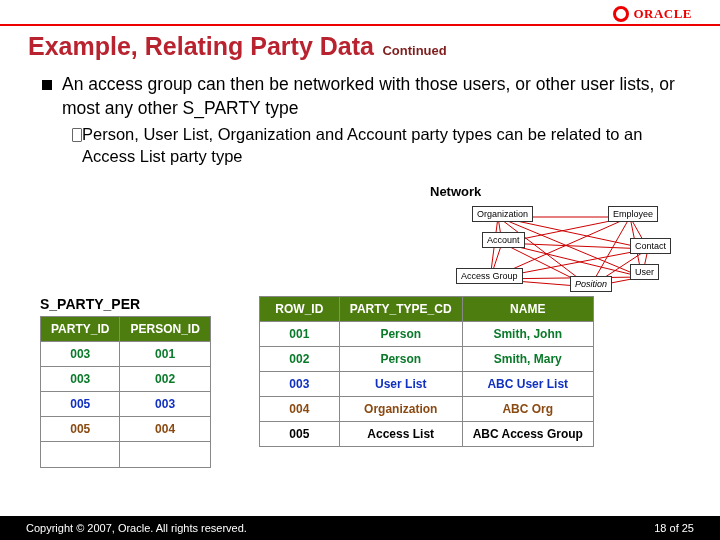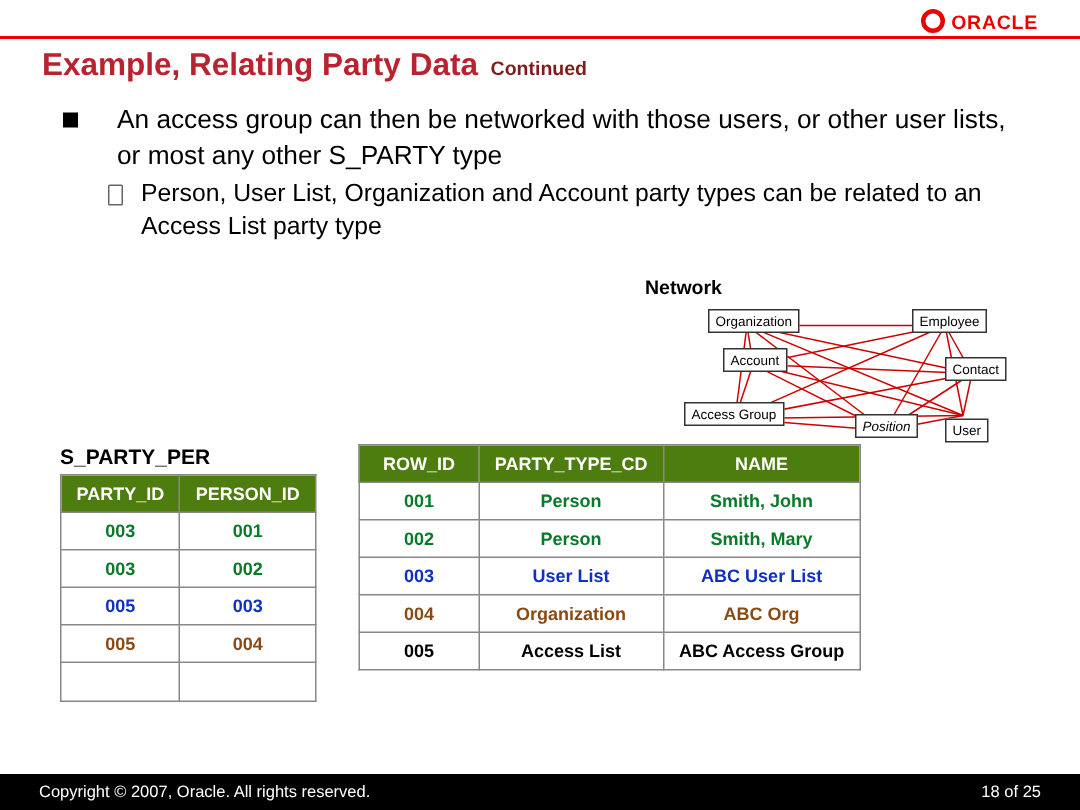--- a/index.html
+++ b/index.html
@@ -13,74 +13,75 @@
   }
   .header {
     display: flex;
     justify-content: flex-end;
     padding: 6px 28px 2px 28px;
   }
   .oracle-logo {
     display: flex;
     align-items: flex-end;
     gap: 4px;
+    font-family: Liberation Serif, serif;
   }
   .oracle-o {
     width: 16px; height: 16px; border: 3px solid #e00; border-radius: 8px;
   }
   .oracle-text {
     color: #e00; font-weight: bold; font-size: 13px; letter-spacing: 0.5px;
   }
   .logo-underline {
     height: 2px; background: #e00; margin: 0 0 4px 0;
   }
   .title {
     padding: 2px 28px 8px 28px;
   }
   .title-main {
-    color: #b8232f; font-weight: bold; font-size: 21px; display: inline;
+    color: #b8232f; font-weight: bold; font-size: 25px; display: inline;
   }
   .title-cont {
     color: #7f1d1d; font-weight: bold; font-size: 13px; margin-left: 4px;
   }
   .content {
     padding: 4px 34px 0 42px;
   }
   .bullet-row {
-    display: flex; align-items: flex-start; gap: 26px;
+    display: flex; align-items: flex-start; gap: 10px;
   }
   .sq-bullet {
     width: 10px; height: 10px; background: #000; margin-top: 7px; flex-shrink: 0;
   }
   .bullet-text {
     font-size: 17.5px; color: #000; line-height: 1.35;
   }
   .sub-bullet-row {
-    display: flex; align-items: flex-start; gap: 12px; margin-left: 30px; margin-top: 4px;
+    display: flex; align-items: flex-start; gap: 0; margin-left: 30px; margin-top: 4px;
   }
   .hollow-bullet {
     width: 10px; height: 14px; border: 1px solid #666; margin-top: 4px; flex-shrink: 0;
     border-radius: 1px;
   }
   .sub-text {
     font-size: 16.5px; color: #000; line-height: 1.3;
   }
   .diagram-area {
     position: absolute; left: 430px; top: 184px; width: 260px;
   }
   .network-title {
     font-weight: bold; font-size: 13px; margin-bottom: 4px;
   }
   .network-svg { width: 260px; }
   .node-box {
     position: absolute; border: 1px solid #333; background: #fff;
     font-size: 9px; padding: 2px 4px; white-space: nowrap;
   }
   .tables-area {
-    position: absolute; left: 40px; top: 296px; display: flex; gap: 28px;
+    position: absolute; left: 40px; top: 296px; display: flex; gap: 48px;
   }
   .tbl-title {
     font-weight: bold; font-size: 14px; margin-bottom: 4px;
   }
   table {
     border-collapse: collapse;
     font-size: 12px;
   }
   th {
     background: #4d7c0f; color: #fff; font-weight: bold;
@@ -157,21 +158,21 @@
       <line x1="160" y1="84" x2="218" y2="46"></line>
       <line x1="212" y1="74" x2="218" y2="46"></line>
     </g>
   </svg>
   <div class="node-box" style="left:42px; top:22px;">Organization</div>
   <div class="node-box" style="left:178px; top:22px;">Employee</div>
   <div class="node-box" style="left:52px; top:48px;">Account</div>
   <div class="node-box" style="left:200px; top:54px;">Contact</div>
   <div class="node-box" style="left:26px; top:84px;">Access Group</div>
   <div class="node-box" style="left:140px; top:92px;font-style:italic;">Position</div>
-  <div class="node-box" style="left:200px; top:95px;">User</div>
+  <div class="node-box" style="left:200px; top:80px;">User</div>
 </div>
 
 <div class="tables-area">
   <div>
     <div class="tbl-title">S_PARTY_PER</div>
     <table class="t1">
       <thead>
           <tr id="t1-head">
             <th>PARTY_ID</th>
             <th>PERSON_ID</th>

